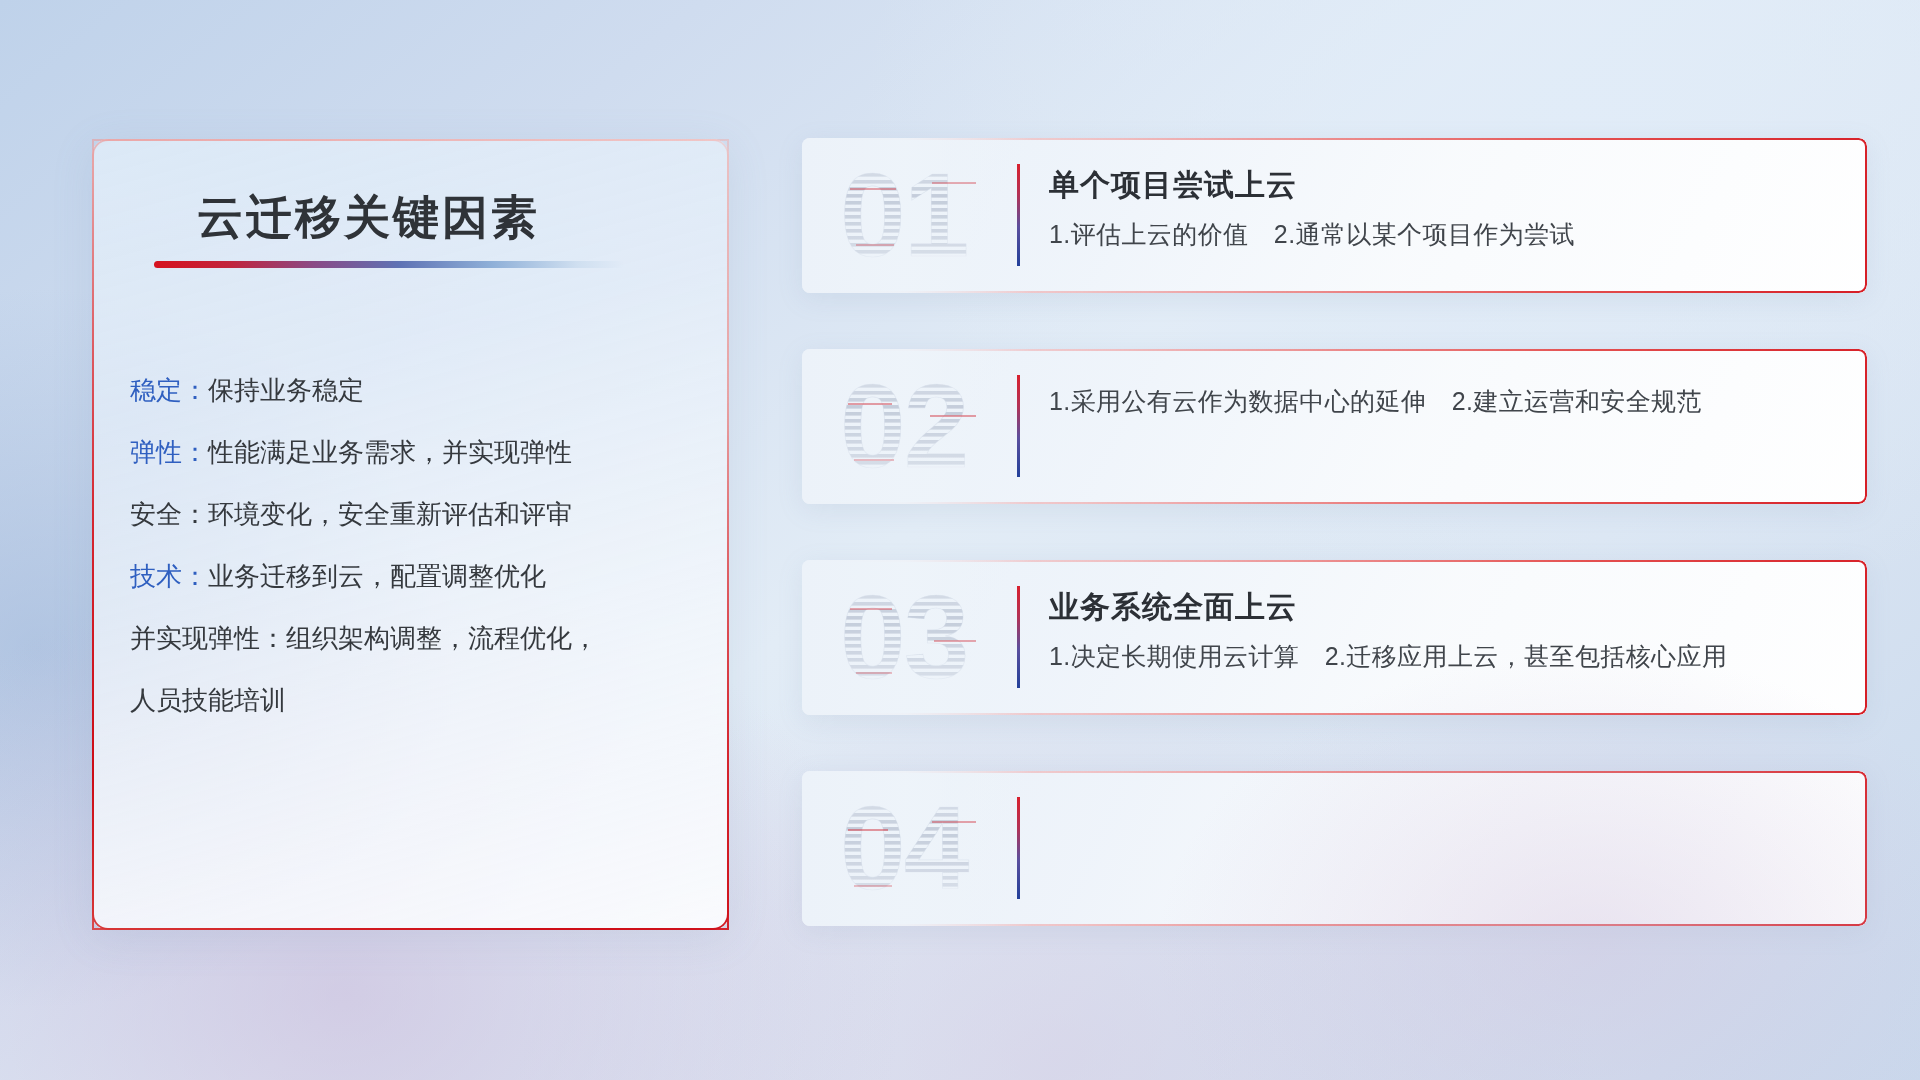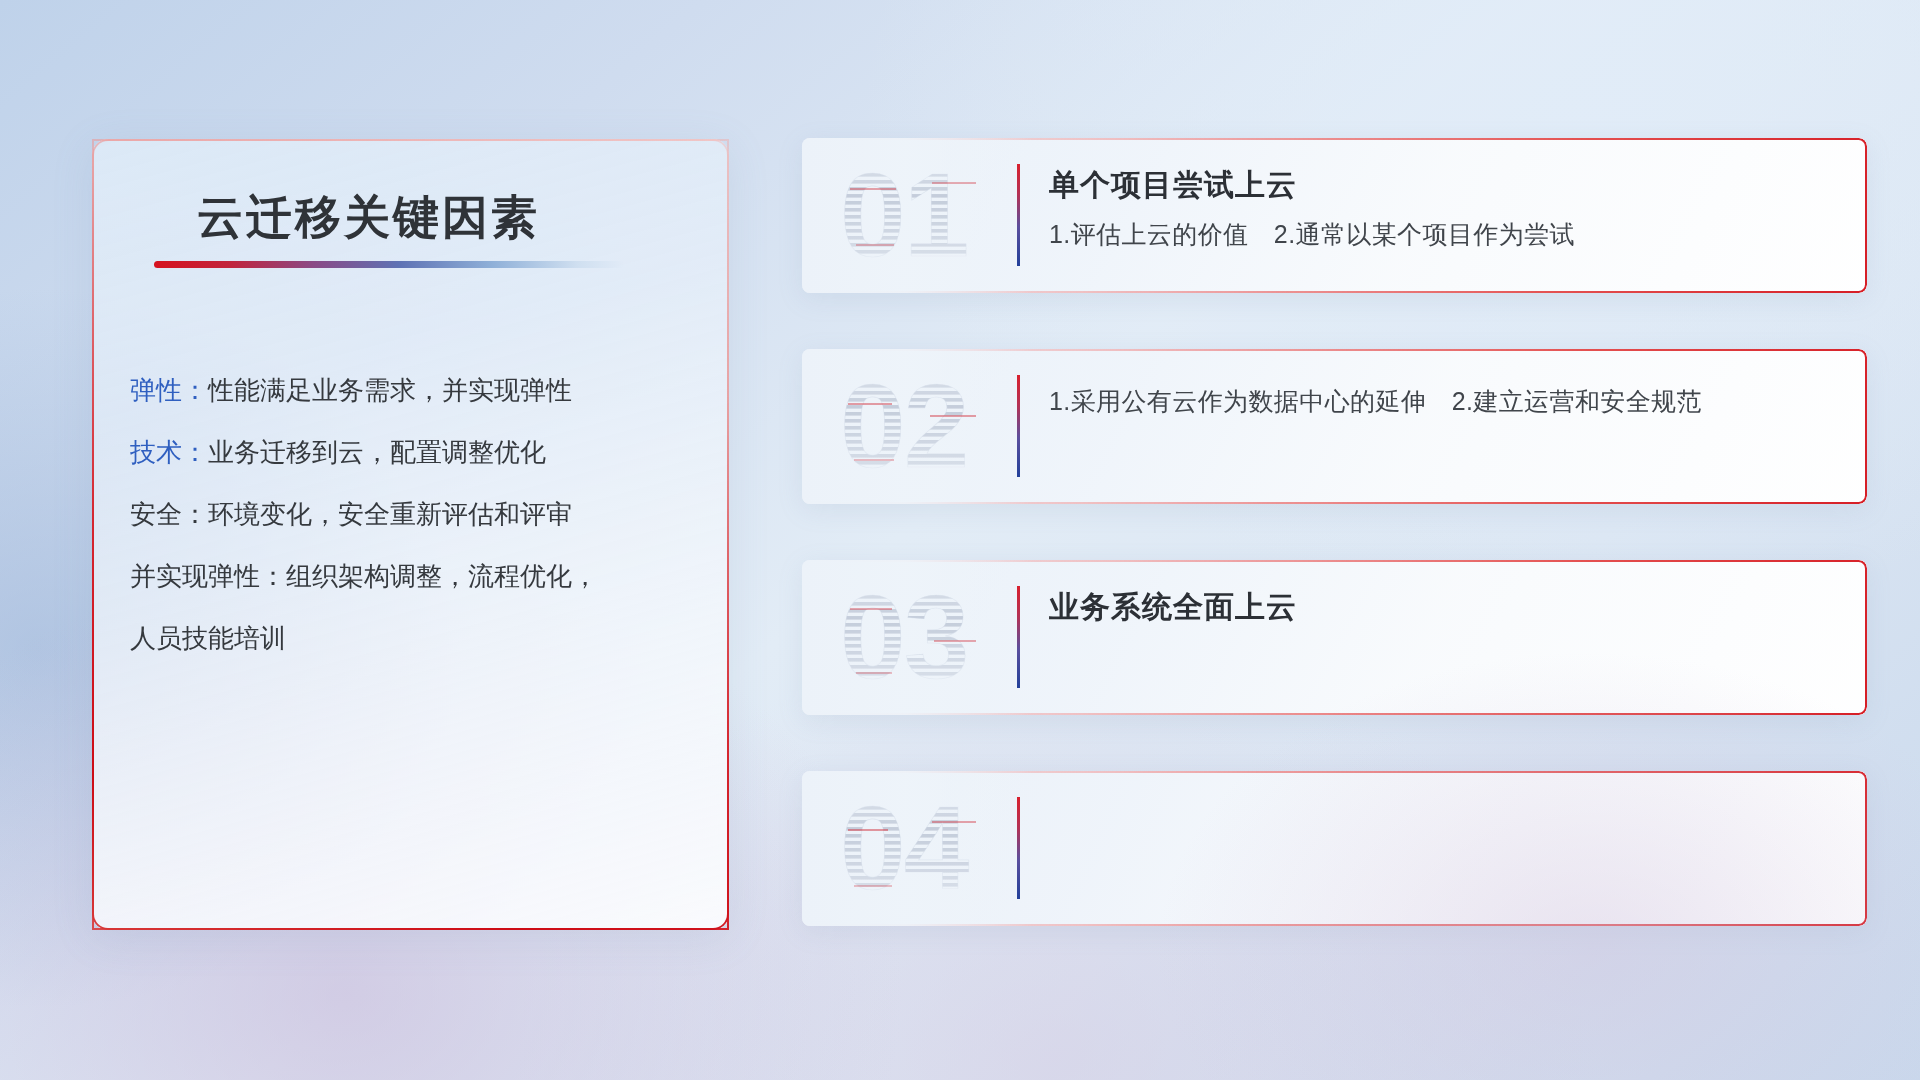--- a/index.html
+++ b/index.html
@@ -232,31 +232,34 @@
   <div class="left-card"></div>
   <div class="left-card-frame"></div>
 
   <div class="left-inner">
     <div class="panel-title">云迁移关键因素</div>
 
     <div class="title-rule"></div>
 
     <div class="factor-list">
 
+      <div class="factor-line">
+        <span class="label-blue">稳定：</span><span class="val">保持业务稳定</span>
+      </div>
 
       <div class="factor-line">
         <span class="label-blue">弹性：</span><span class="val">性能满足业务需求，并实现弹性</span>
       </div>
 
       <div class="factor-line">
+        <span class="label-dark">安全：</span><span class="val">环境变化，安全重新评估和评审</span>
+      </div>
+
+      <div class="factor-line">
         <span class="label-blue">技术：</span><span class="val">业务迁移到云，配置调整优化</span>
-      </div>
-
-      <div class="factor-line">
-        <span class="label-dark">安全：</span><span class="val">环境变化，安全重新评估和评审</span>
       </div>
 
       <div class="factor-line">
         <span class="label-dark">并实现弹性：</span><span class="val">组织架构调整，流程优化，</span>
       </div>
 
       <div class="factor-line">
         <span class="val">人员技能培训</span>
       </div>
 
@@ -356,20 +359,21 @@
           <g mask="url(#m3)" opacity="0.55">
             <rect x="14" y="34" width="42" height="2" fill="#d2333f"></rect>
             <rect x="98" y="66" width="42" height="2" fill="#d2333f"></rect>
             <rect x="20" y="98" width="36" height="2" fill="#d2333f"></rect>
           </g>
         </svg>
       </div>
       <div class="step-bar"></div>
       <div class="step-text">
         <div class="step-title">业务系统全面上云</div>
+        <div class="step-sub">1.决定长期使用云计算　2.迁移应用上云，甚至包括核心应用</div>
       </div>
     </div>
 
     <div class="step-card">
       <div class="step-number">
         <svg viewBox="0 0 170 128" aria-hidden="true">
           <defs>
             <pattern id="scan4" width="170" height="7" patternUnits="userSpaceOnUse">
               <rect x="0" y="0" width="170" height="3.6" fill="#9aa6bb" opacity="0.55"></rect>
             </pattern>

